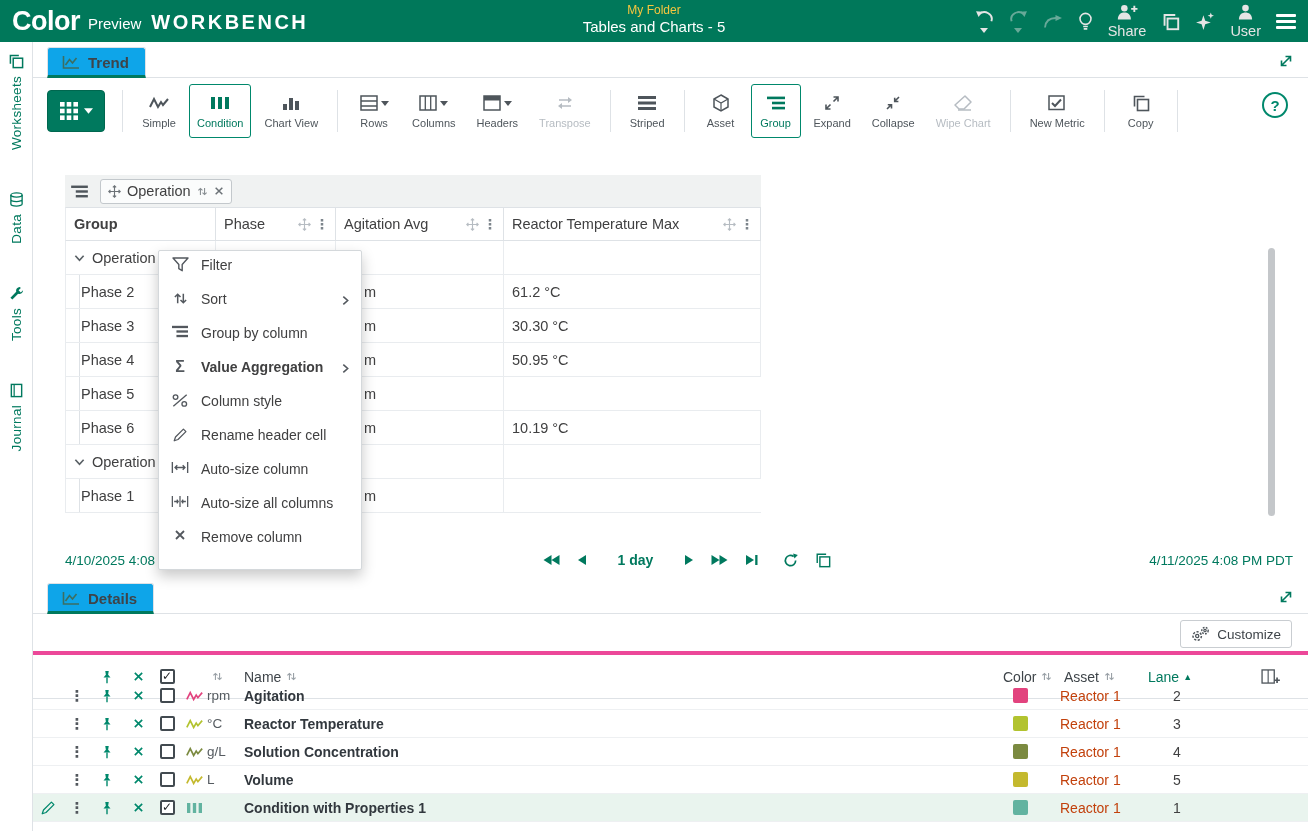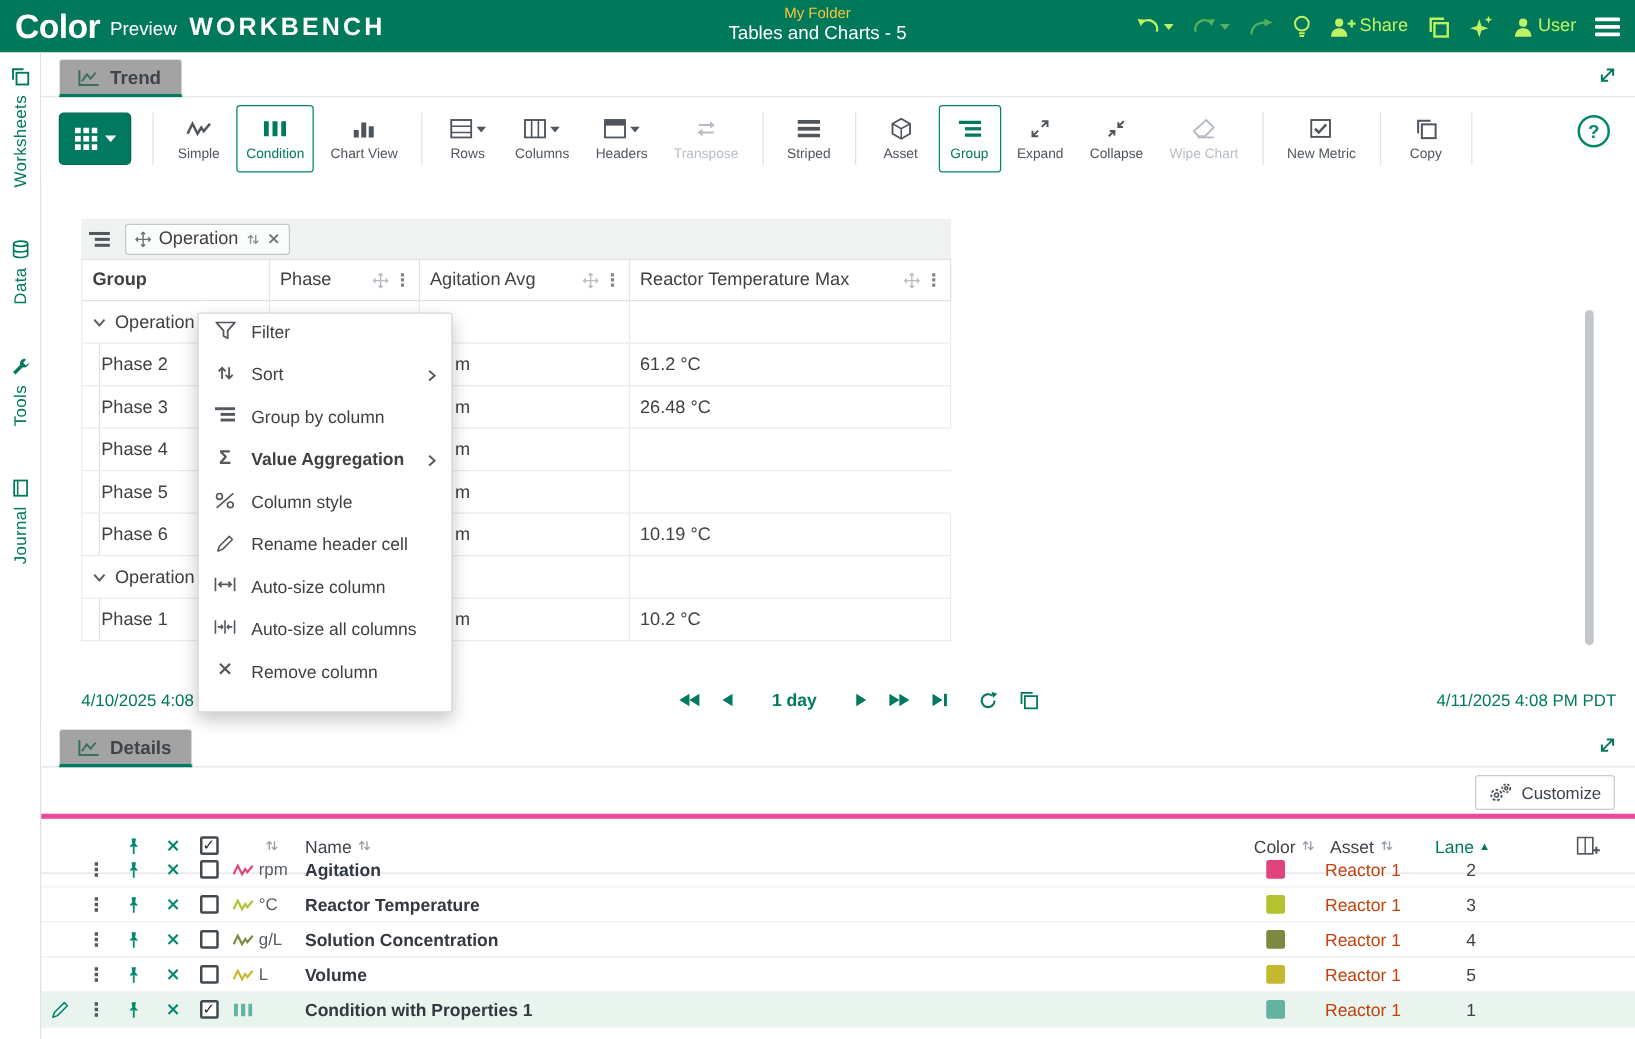--- a/index.html
+++ b/index.html
@@ -10,38 +10,38 @@
   
   .topbar { position:absolute; top:0; left:0; width:1308px; height:42px;
     background:#00785a; color:#fff; display:flex; align-items:center; padding:0 12px; }
   .logo { font-size:27px; font-weight:bold; letter-spacing:-0.5px; }
   .preview { font-size:15px; font-weight:300; margin-left:8px; margin-top:4px; }
   .wb { font-size:20px; font-weight:bold; letter-spacing:2.5px; margin-left:10px; margin-top:2px; }
   .tb-center { position:absolute; left:50%; transform:translateX(-50%); text-align:center; top:3px; }
   .crumb { font-size:12px; color:#f6c63e; display:block; cursor:pointer; }
   .doc-title { font-size:15px; color:#fff; display:block; margin-top:1px; }
   .tb-right { margin-left:auto; display:flex; align-items:center; gap:15px; }
-  .tb-btn { display:flex; align-items:center; gap:3px; color:#bef264; cursor:pointer; background:none; border:none; font-size:14.5px; font-family:inherit; }
+  .tb-btn { display:flex; align-items:center; gap:3px; color:#e5e5e5; cursor:pointer; background:none; border:none; font-size:14.5px; font-family:inherit;flex-direction:column; }
   .tb-btn.dim { opacity:.45; }
   .burger { display:flex; flex-direction:column; gap:3px; cursor:pointer; }
   .burger i { display:block; width:20px; height:3px; background:#fff; border-radius:1px; }
 
   
   .sidebar { position:absolute; top:42px; left:0; width:33px; height:789px;
     border-right:1px solid #dee2e6; background:#fff; display:flex; flex-direction:column;
     align-items:center; padding-top:12px; gap:42px; }
   .side-item { display:flex; flex-direction:column; align-items:center; gap:7px;
     color:#00795e; cursor:pointer; }
   .side-label { writing-mode:vertical-rl; transform:rotate(180deg); font-size:13.5px; letter-spacing:.3px; }
 
   
   .tabrow { position:absolute; left:33px; right:0; height:36px; border-bottom:1px solid #dee2e6; background:#fff; }
   .tab { position:absolute; left:14px; bottom:-1px; display:flex; align-items:center; gap:8px;
     padding:6px 16px 4px 14px; border:1px solid #dee2e6; border-bottom:3px solid #00795e;
-    background:#a3a3a3; font-size:15px; font-weight:600; color:#3e4449; cursor:pointer;
+    background:#0ea5e9; font-size:15px; font-weight:600; color:#3e4449; cursor:pointer;
     border-top-left-radius:3px; border-top-right-radius:3px; }
   .sec-expand { position:absolute; right:14px; top:9px; color:#00795e; cursor:pointer; }
 
   
   .toolbar { position:absolute; left:33px; top:78px; right:0; height:66px;
     display:flex; align-items:center; padding-left:14px; gap:5px; background:#fff; }
   .tbl-btn { display:flex; flex-direction:column; align-items:center; justify-content:center;
     gap:4px; min-width:50px; height:54px; padding:3px 7px; font-size:11px; color:#4e555b;
     background:none; border:1px solid transparent; border-radius:3px; cursor:pointer; font-family:inherit; }
   .tbl-btn.sel { border-color:#00886c; color:#00795e; }
@@ -676,29 +676,30 @@
     <div class="td c3 agit">m</div>
     <div class="td c4">61.2 °C</div>
   </div>
 
   <div class="trr">
     <div class="td c1 phasecell">
         <span>Phase 3</span>
       </div>
     <div class="td c2"></div>
     <div class="td c3 agit">m</div>
-    <div class="td c4">26.48 °C</div>
+    <div class="td c4">30.30 °C</div>
   </div>
 
   <div class="trr">
     <div class="td c1 phasecell">
         <span>Phase 4</span>
       </div>
     <div class="td c2"></div>
     <div class="td c3 agit">m</div>
+    <div class="td c4">50.95 °C</div>
   </div>
 
   <div class="trr">
     <div class="td c1 phasecell">
         <span>Phase 5</span>
       </div>
     <div class="td c2"></div>
     <div class="td c3 agit">m</div>
   </div>
 
@@ -722,21 +723,20 @@
       <div class="td c3"></div>
       <div class="td c4"></div>
   </div>
 
   <div class="trr">
     <div class="td c1 phasecell">
         <span>Phase 1</span>
       </div>
     <div class="td c2"></div>
     <div class="td c3 agit">m</div>
-    <div class="td c4">10.2 °C</div>
   </div>
 </div>
 
 <div class="cmenu">
   <div class="mi">
     <span class="mic">
         <svg class="ic" width="17" height="15">
           <use href="#i-filter"></use>
         </svg>
       </span>

